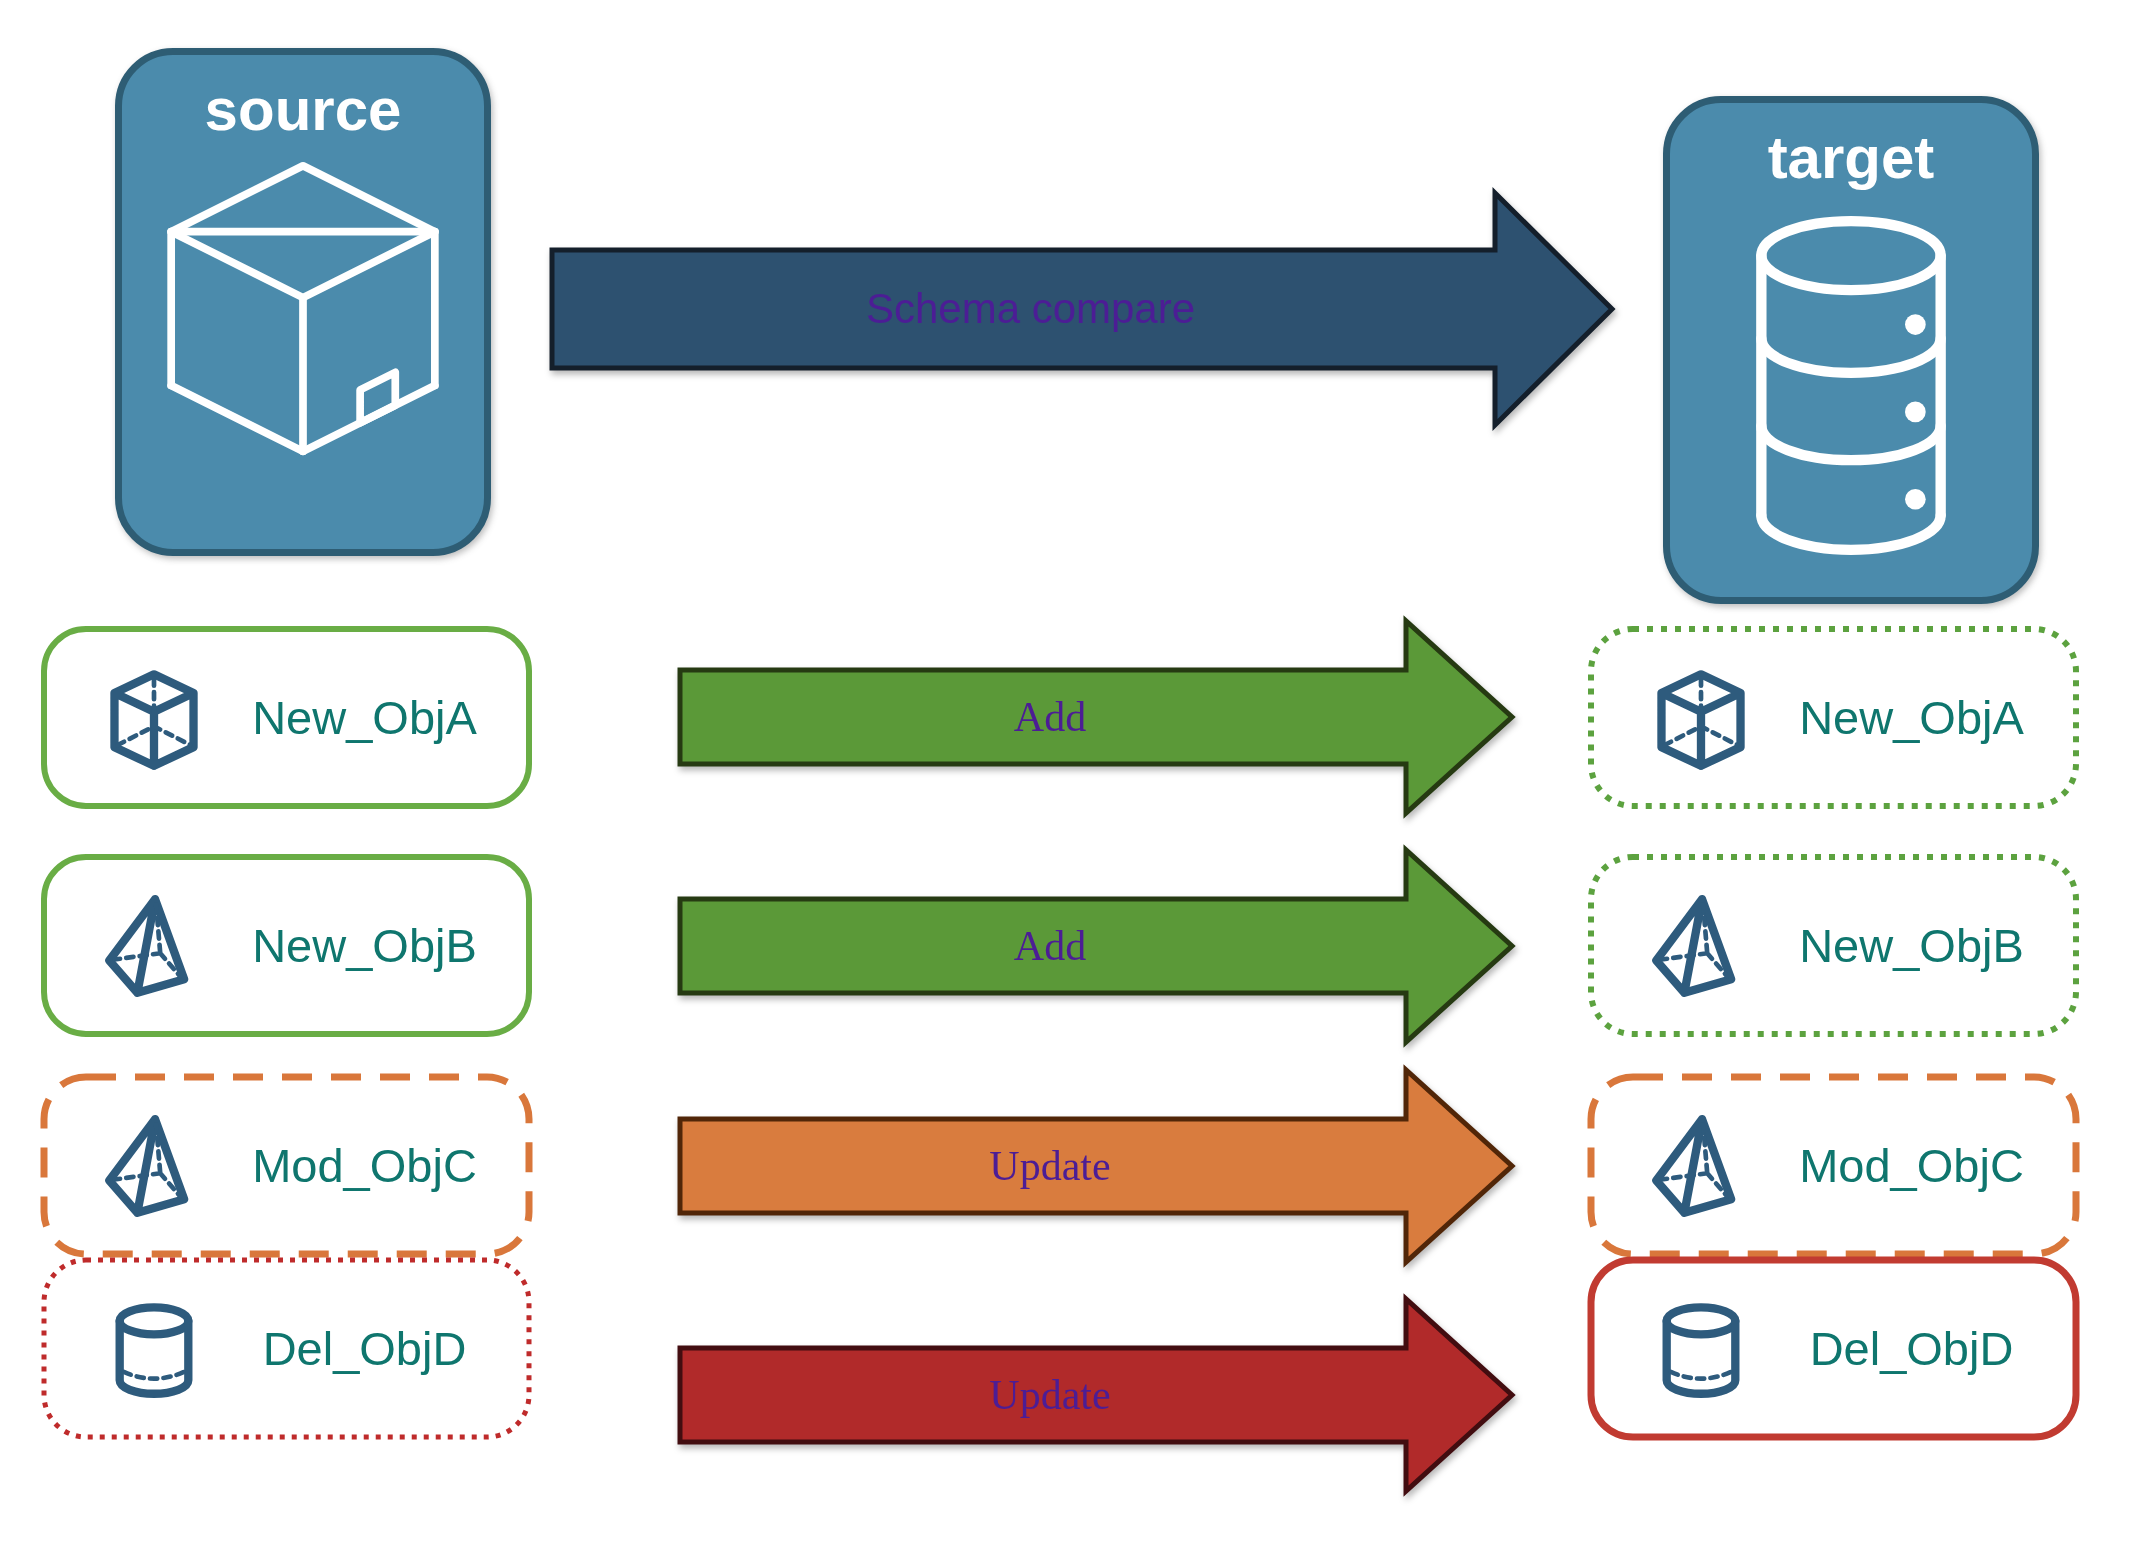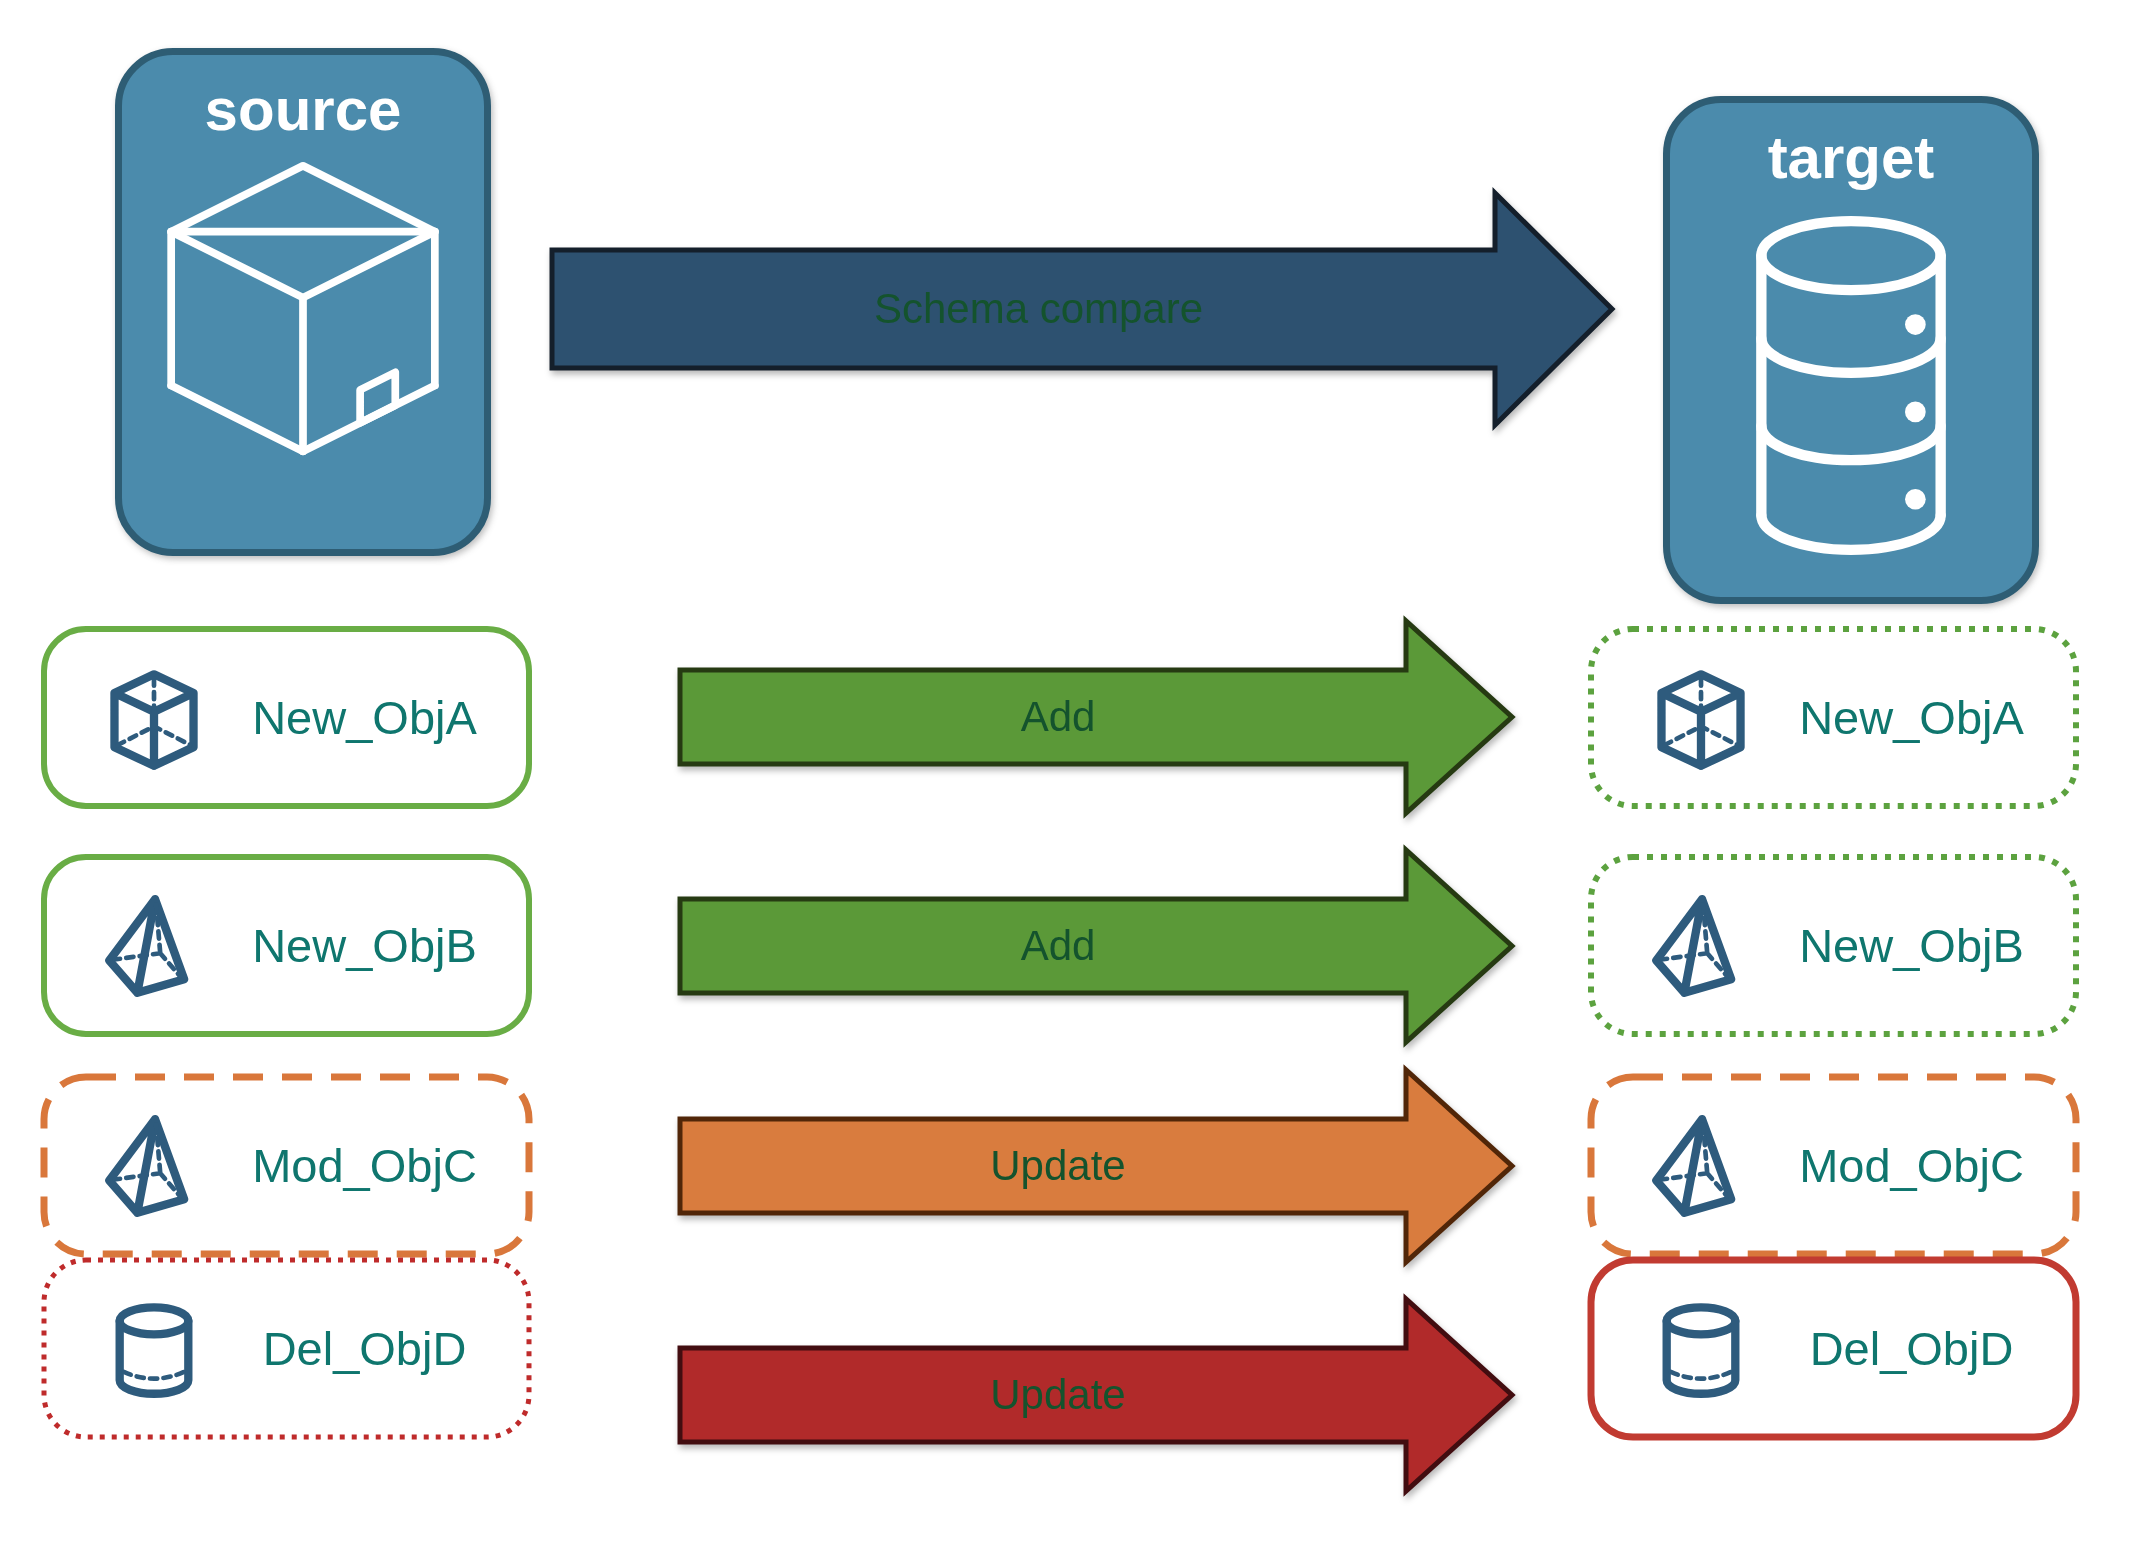--- a/index.html
+++ b/index.html
@@ -20,27 +20,27 @@
   .panel-title {
     margin-top:22px; color:#ffffff; font-size:60px; font-weight:bold; line-height:1.1;
   }
   .panel-icon { display:block; margin-top:14px; }
 
   
   .arrow { position:absolute; }
   .arrow svg { position:absolute; left:0; top:0; overflow:visible;
                filter:drop-shadow(2px 4px 3px rgba(0,0,0,.28)); }
   .arrow-text {
-    position:absolute; left:16px; display:flex; align-items:center; justify-content:center;
-    color:#14532d; font-size:42px; line-height:1;
+    position:absolute; left:8px; display:flex; align-items:center; justify-content:center;
+    color:#4c1d95; font-size:42px; line-height:1;
   }
   .schema-arrow   { left:550px; top:189px; width:1070px; height:240px; }
   .schema-arrow .arrow-text { top:61px; width:945px; height:118px; }
   .row-arrow      { left:678px; width:840px; height:200px; }
-  .row-arrow .arrow-text { top:53px; width:728px; height:94px; }
+  .row-arrow .arrow-text { top:53px; width:728px; height:94px;font-family:Liberation Serif, serif; }
   .row-arrow-1 { top:617px; }
   .row-arrow-2 { top:846px; }
   .row-arrow-3 { top:1066px; }
   .row-arrow-4 { top:1295px; }
 
   .poly-schema { fill:#2d5170; stroke:#141f2b; stroke-width:5; }
   .poly-add    { fill:#5b9938; stroke:#263a12; stroke-width:5; }
   .poly-update { fill:#d97c3e; stroke:#512608; stroke-width:5; }
   .poly-delete { fill:#b12a2a; stroke:#420d10; stroke-width:5; }
 

